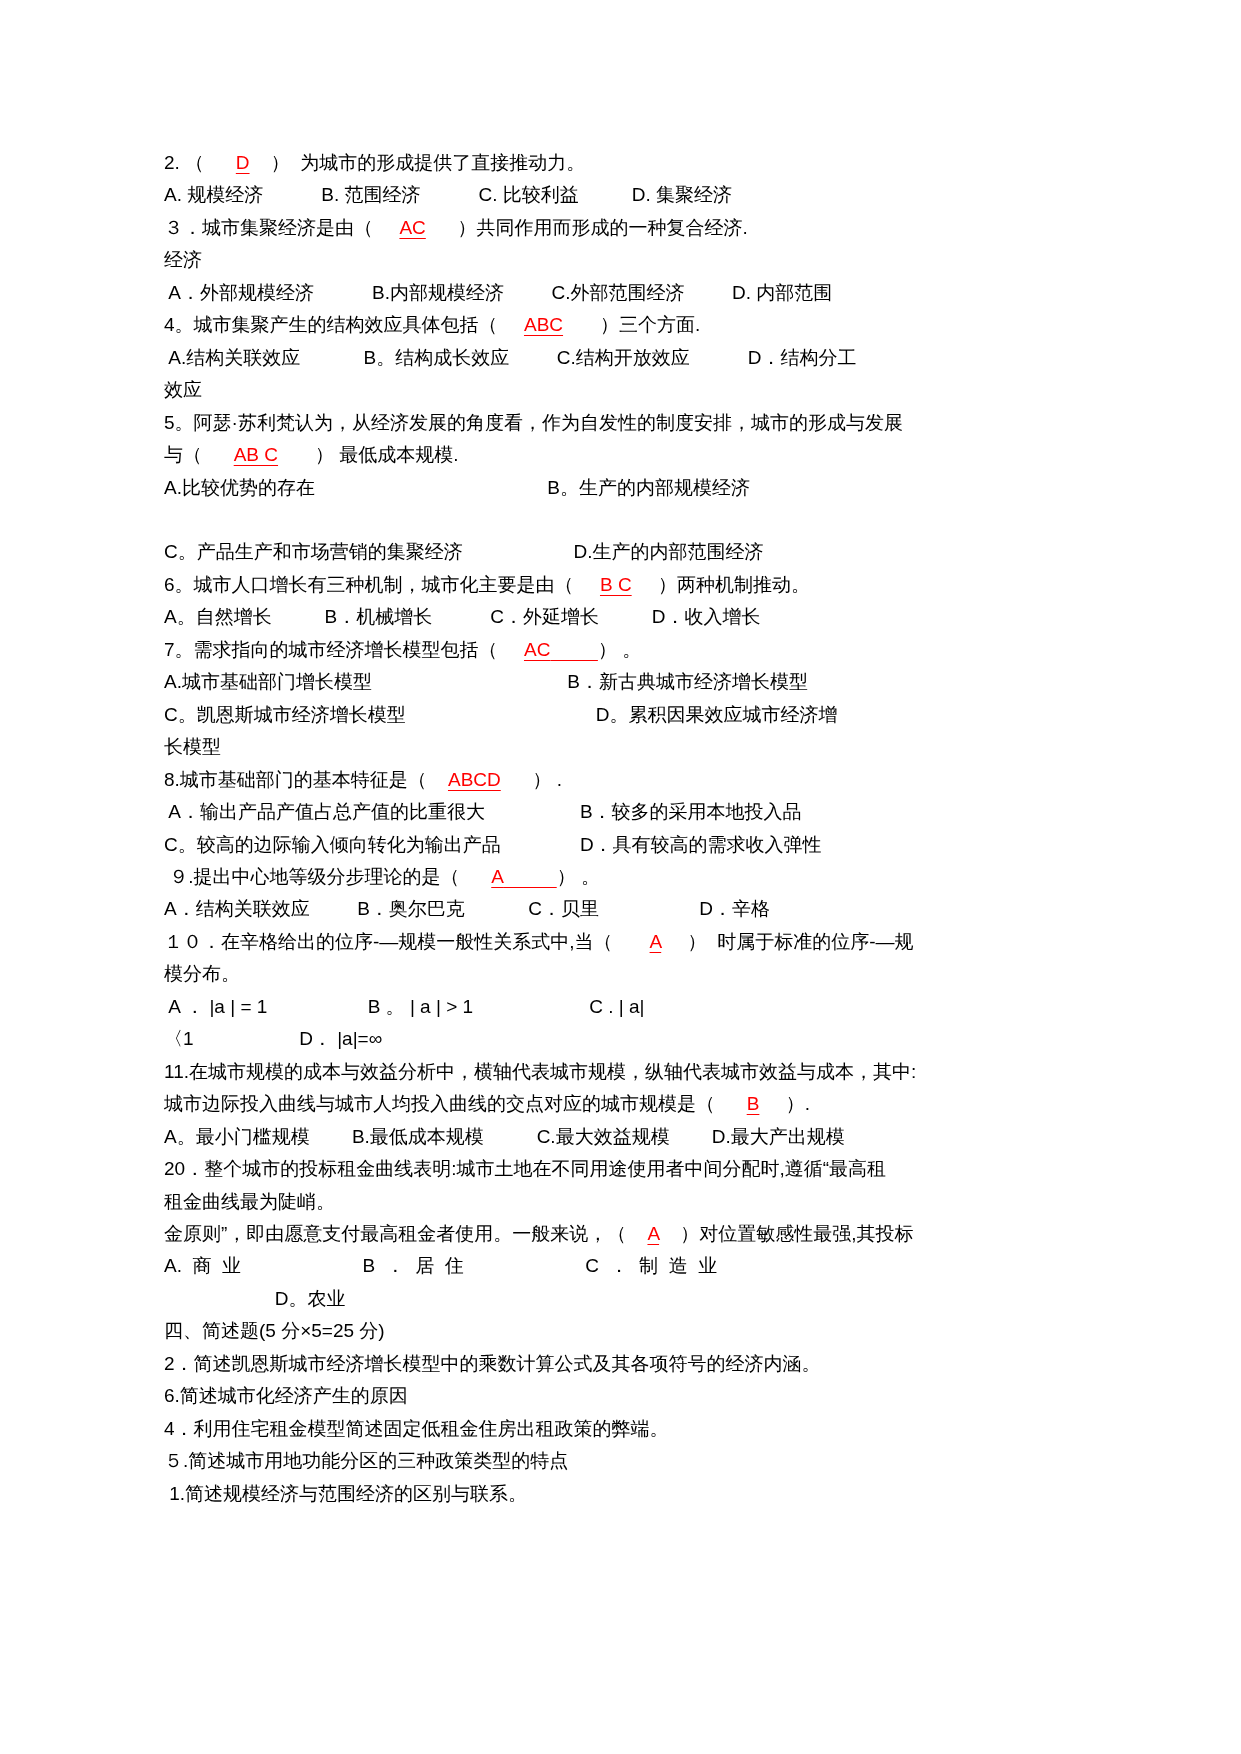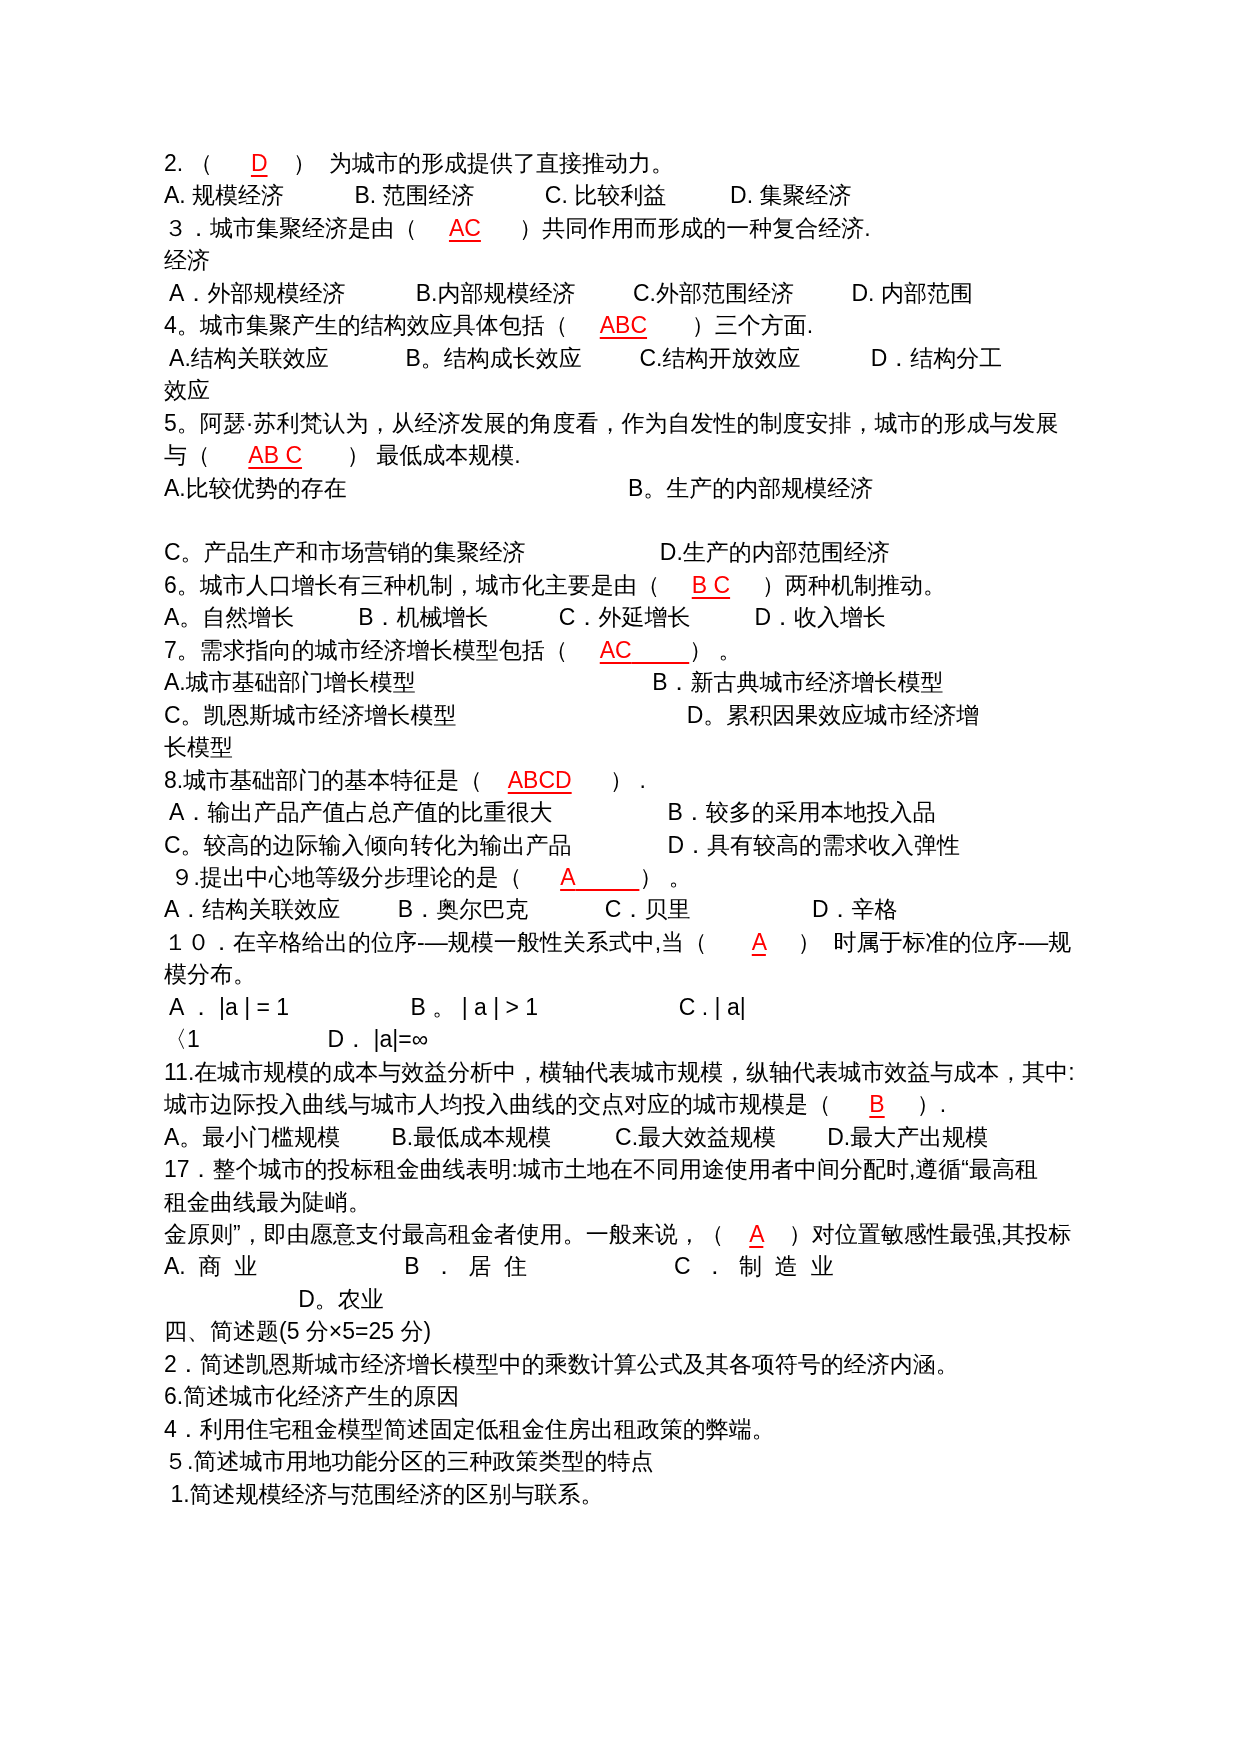--- a/index.html
+++ b/index.html
@@ -10,21 +10,21 @@
     height: 1754px;
     background: #ffffff;
     overflow: hidden;
     font-family: "Liberation Sans", "DejaVu Sans", sans-serif;
   }
   .content {
     position: absolute;
     left: 164px;
     top: 147px;
     width: 950px;
-    font-size: 23px;
+    font-size: 19px;
     line-height: 32.45px;
     color: #000000;
   }
   .line {
     white-space: pre;
     min-height: 32.45px;
   }
   .seg-n { color: #000000; }
   .seg-a, .seg-u {
     color: #ff0000;
@@ -62,21 +62,21 @@
       <div class="line"><span class="seg-n">C。较高的边际输入倾向转化为输出产品               D．具有较高的需求收入弹性</span></div>
       <div class="line"><span class="seg-n"> ９.提出中心地等级分步理论的是（      </span><span class="seg-a">A</span><span class="seg-u">&nbsp;&nbsp;&nbsp;&nbsp;&nbsp;&nbsp;&nbsp;&nbsp;&nbsp;&nbsp;</span><span class="seg-n">） 。</span></div>
       <div class="line"><span class="seg-n">A．结构关联效应         B．奥尔巴克            C．贝里                   D．辛格</span></div>
       <div class="line"><span class="seg-n">１０．在辛格给出的位序-—规模一般性关系式中,当（       </span><span class="seg-a">A</span><span class="seg-n">     ）  时属于标准的位序-—规</span></div>
       <div class="line"><span class="seg-n">模分布。</span></div>
       <div class="line"><span class="seg-n"> A ． |a | = 1                   B 。 | a | &gt; 1                      C . | a|</span></div>
       <div class="line"><span class="seg-n">〈1                    D． |a|=∞</span></div>
       <div class="line"><span class="seg-n">11.在城市规模的成本与效益分析中，横轴代表城市规模，纵轴代表城市效益与成本，其中:</span></div>
       <div class="line"><span class="seg-n">城市边际投入曲线与城市人均投入曲线的交点对应的城市规模是（      </span><span class="seg-a">B</span><span class="seg-n">     ）.</span></div>
       <div class="line"><span class="seg-n">A。最小门槛规模        B.最低成本规模          C.最大效益规模        D.最大产出规模</span></div>
-      <div class="line"><span class="seg-n">17．整个城市的投标租金曲线表明:城市土地在不同用途使用者中间分配时,遵循“最高租</span></div>
+      <div class="line"><span class="seg-n">20．整个城市的投标租金曲线表明:城市土地在不同用途使用者中间分配时,遵循“最高租</span></div>
       <div class="line"><span class="seg-n">租金曲线最为陡峭。</span></div>
       <div class="line"><span class="seg-n">金原则”，即由愿意支付最高租金者使用。一般来说，（    </span><span class="seg-a">A</span><span class="seg-n">    ）对位置敏感性最强,其投标</span></div>
       <div class="line"><span class="seg-n">A.  商  业                       B  ．  居  住                       C  ．  制  造  业</span></div>
       <div class="line"><span class="seg-n">                     D。农业</span></div>
       <div class="line"><span class="seg-n">四、简述题(5 分×5=25 分)</span></div>
       <div class="line"><span class="seg-n">2．简述凯恩斯城市经济增长模型中的乘数计算公式及其各项符号的经济内涵。</span></div>
       <div class="line"><span class="seg-n">6.简述城市化经济产生的原因</span></div>
       <div class="line"><span class="seg-n">4．利用住宅租金模型简述固定低租金住房出租政策的弊端。</span></div>
       <div class="line"><span class="seg-n">５.简述城市用地功能分区的三种政策类型的特点</span></div>
       <div class="line"><span class="seg-n"> 1.简述规模经济与范围经济的区别与联系。</span></div>

